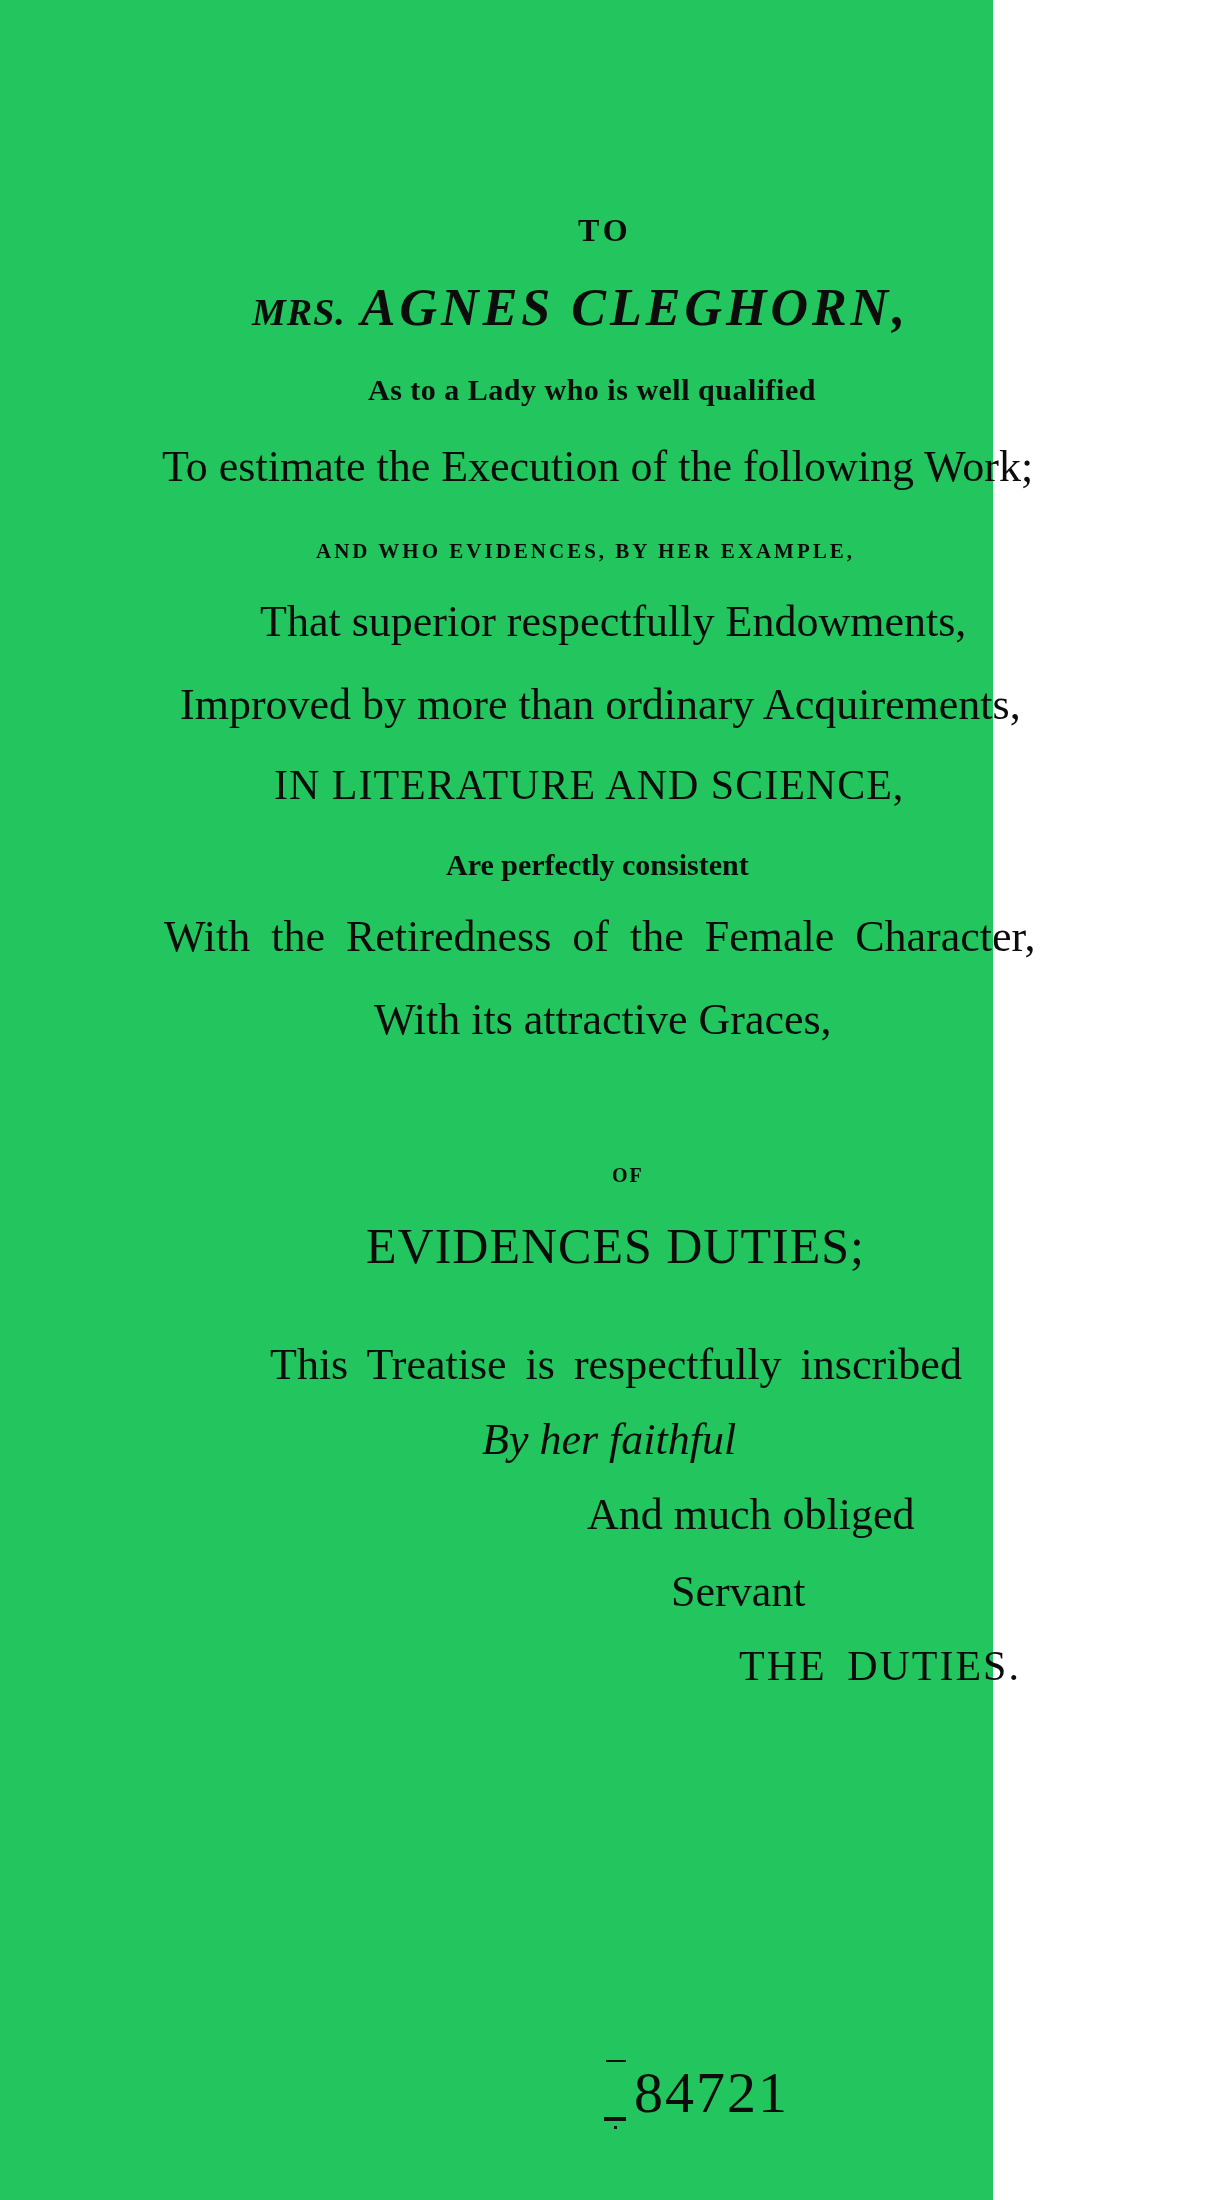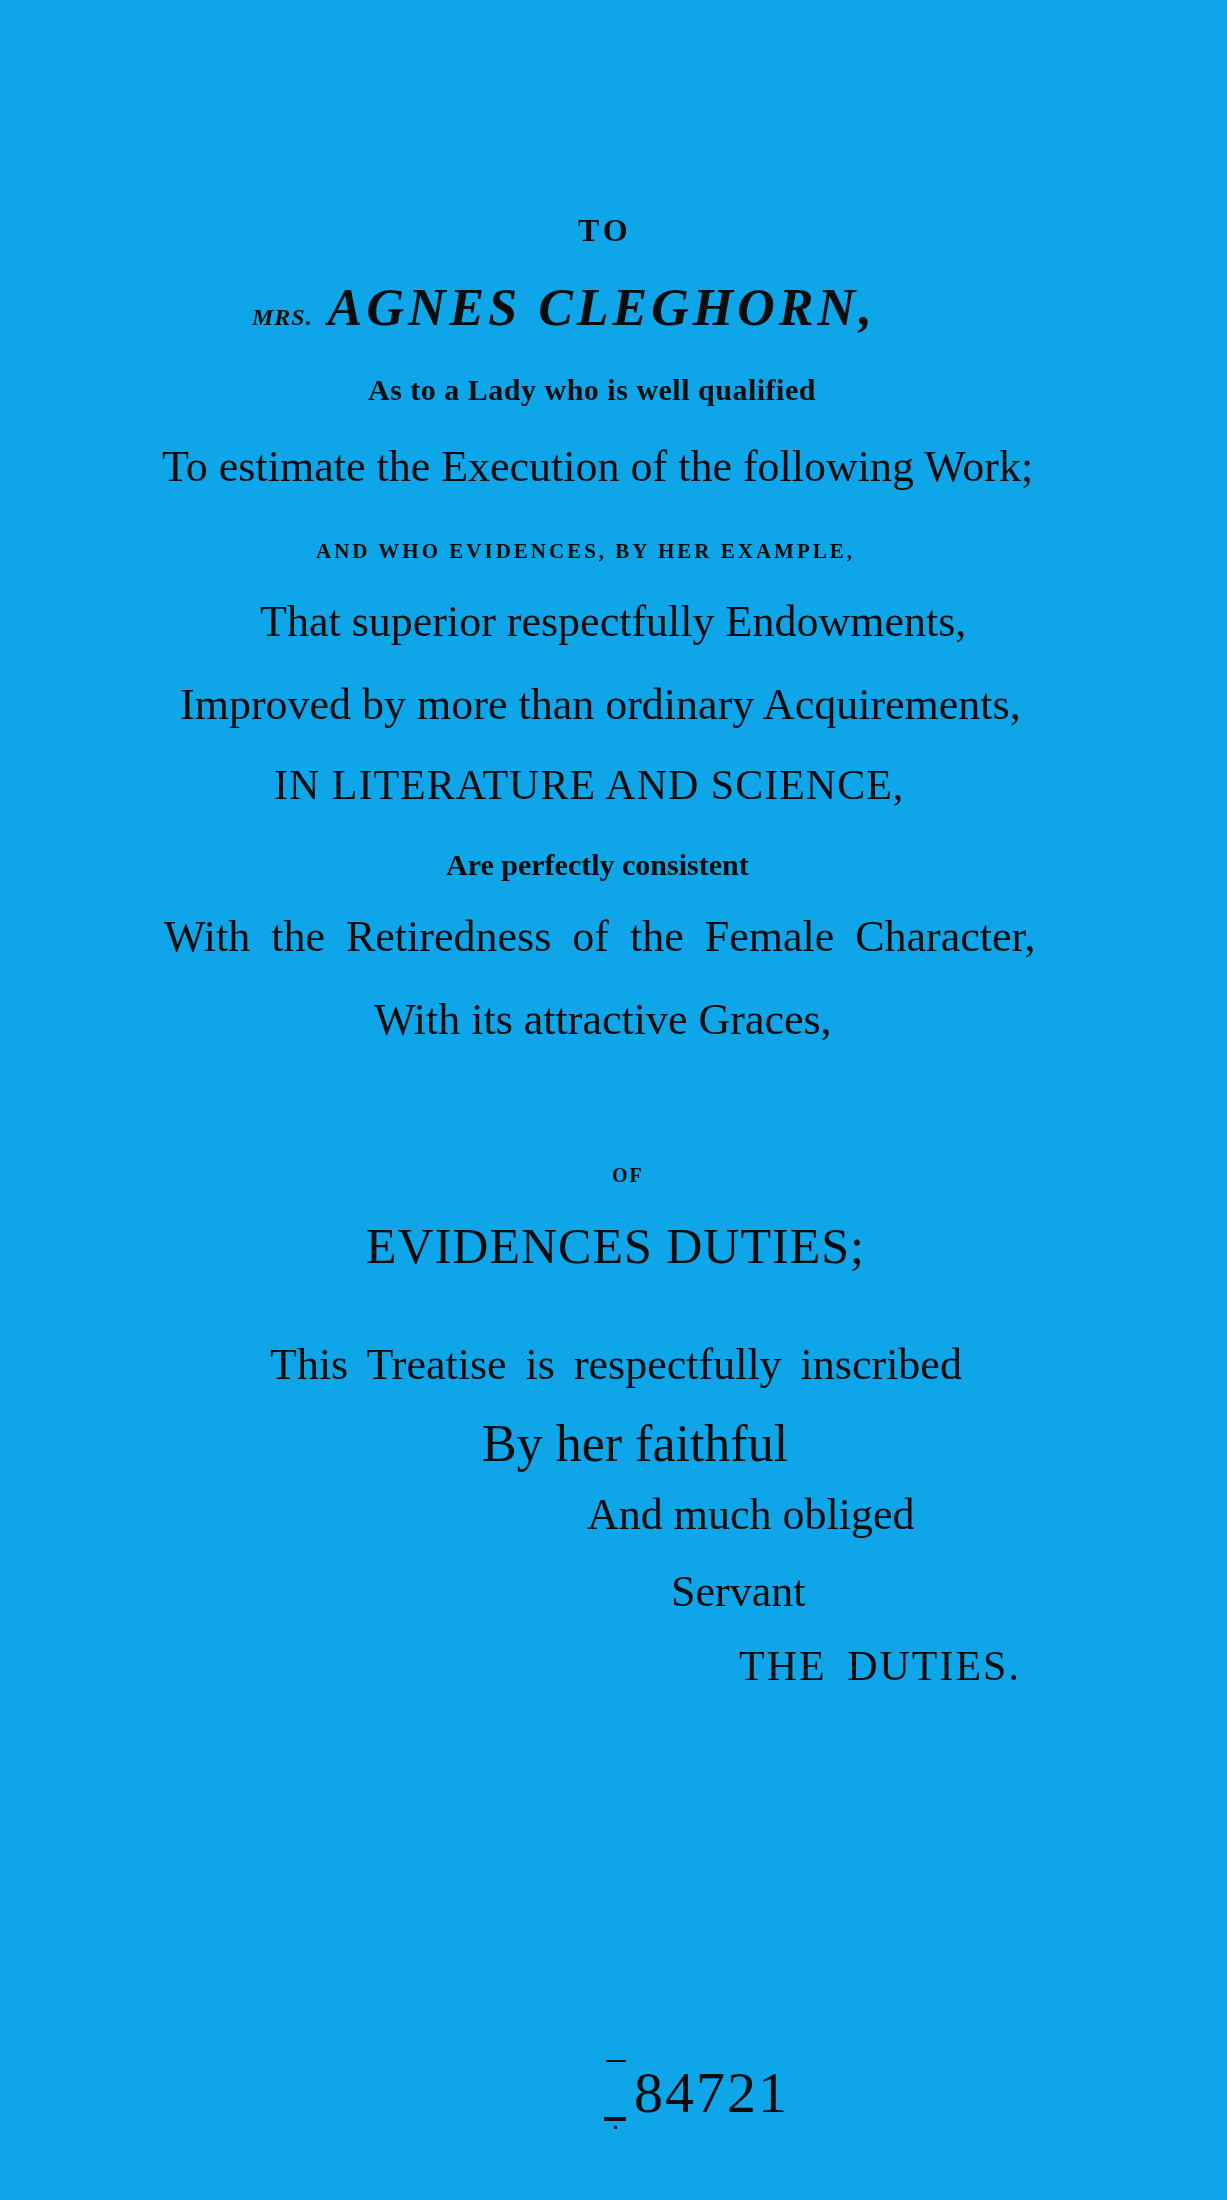--- a/index.html
+++ b/index.html
@@ -1,43 +1,43 @@
 <!DOCTYPE html>
 <html><head>
 <meta charset="utf-8">
 <style>
   html, body { margin: 0; padding: 0; background: #ffffff; }
   body { width: 1227px; height: 2200px; position: relative; overflow: hidden; }
-  .page { position: absolute; left: 0; top: 0; width: 1227px; height: 2200px; background: #0ea5e9; }
+  .page { position: absolute; left: 0; top: 0; width: 993px; height: 2200px; background: #22c55e; }
   .line {
     position: absolute;
     white-space: nowrap;
     color: #0c0c0c;
     font-family: "Liberation Serif", "DejaVu Serif", serif;
     line-height: 1;
     margin: 0;
   }
 
   #l-to        { top: 214px; font-size: 32px; left: 578px; letter-spacing: 4px; font-weight: bold; }
   #l-name      { top: 282px; font-size: 52px; left: 252px; letter-spacing: 4px; font-weight: bold; font-style: italic; }
-  #l-name .sm  { font-size: 24px; letter-spacing: 1px; }
+  #l-name .sm  { font-size: 38px; letter-spacing: 1px; }
   #l-lady      { top: 375px; font-size: 30px; left: 368px; font-weight: bold; letter-spacing: 0.5px; }
   #l-estimate  { top: 445px; font-size: 44px; left: 162px; letter-spacing: 0px; }
   #l-evidences { top: 541px; font-size: 21px; left: 316px; font-weight: bold; letter-spacing: 3px; text-align: right; }
   #l-that      { top: 600px; font-size: 44px; left: 260px; }
   #l-improved  { top: 683px; font-size: 44px; left: 180px; }
   #l-literature{ top: 764px; font-size: 42px; left: 274px; letter-spacing: 1px; }
   #l-consistent{ top: 850px; font-size: 30px; left: 446px; font-weight: bold; }
   #l-retired   { top: 915px; font-size: 44px; left: 164px; word-spacing: 10px; }
   #l-graces    { top: 998px; font-size: 44px; left: 374px; }
   #l-discharge { top: 1092px; font-size: 21px; left: 279px; font-weight: bold; letter-spacing: 3px; }
   #l-of        { top: 1165px; font-size: 20px; left: 612px; font-weight: bold; letter-spacing: 2px; }
   #l-duties    { top: 1221px; font-size: 50px; left: 366px; letter-spacing: 1px; }
   #l-treatise  { top: 1343px; font-size: 44px; left: 270px; word-spacing: 8px; }
-  #l-faithful  { top: 1418px; font-size: 52px; left: 482px; }
+  #l-faithful  { top: 1418px; font-size: 44px; left: 482px; font-style: italic; }
   #l-obliged   { top: 1493px; font-size: 44px; left: 587px; }
   #l-servant   { top: 1570px; font-size: 44px; left: 671px; }
   #l-author    { top: 1645px; font-size: 42px; left: 739px; letter-spacing: 2px; word-spacing: 8px; }
   #l-shelfmark { top: 2064px; font-size: 58px; left: 634px; letter-spacing: 2px; }
 
   .mark { position: absolute; background: #111; }
   #mark-dash-top { left: 606px; top: 2060px; width: 20px; height: 2px; }
   #mark-dash-bot { left: 604px; top: 2117px; width: 22px; height: 4px; }
   #mark-dot      { left: 614px; top: 2126px; width: 3px; height: 3px; }
 </style>

